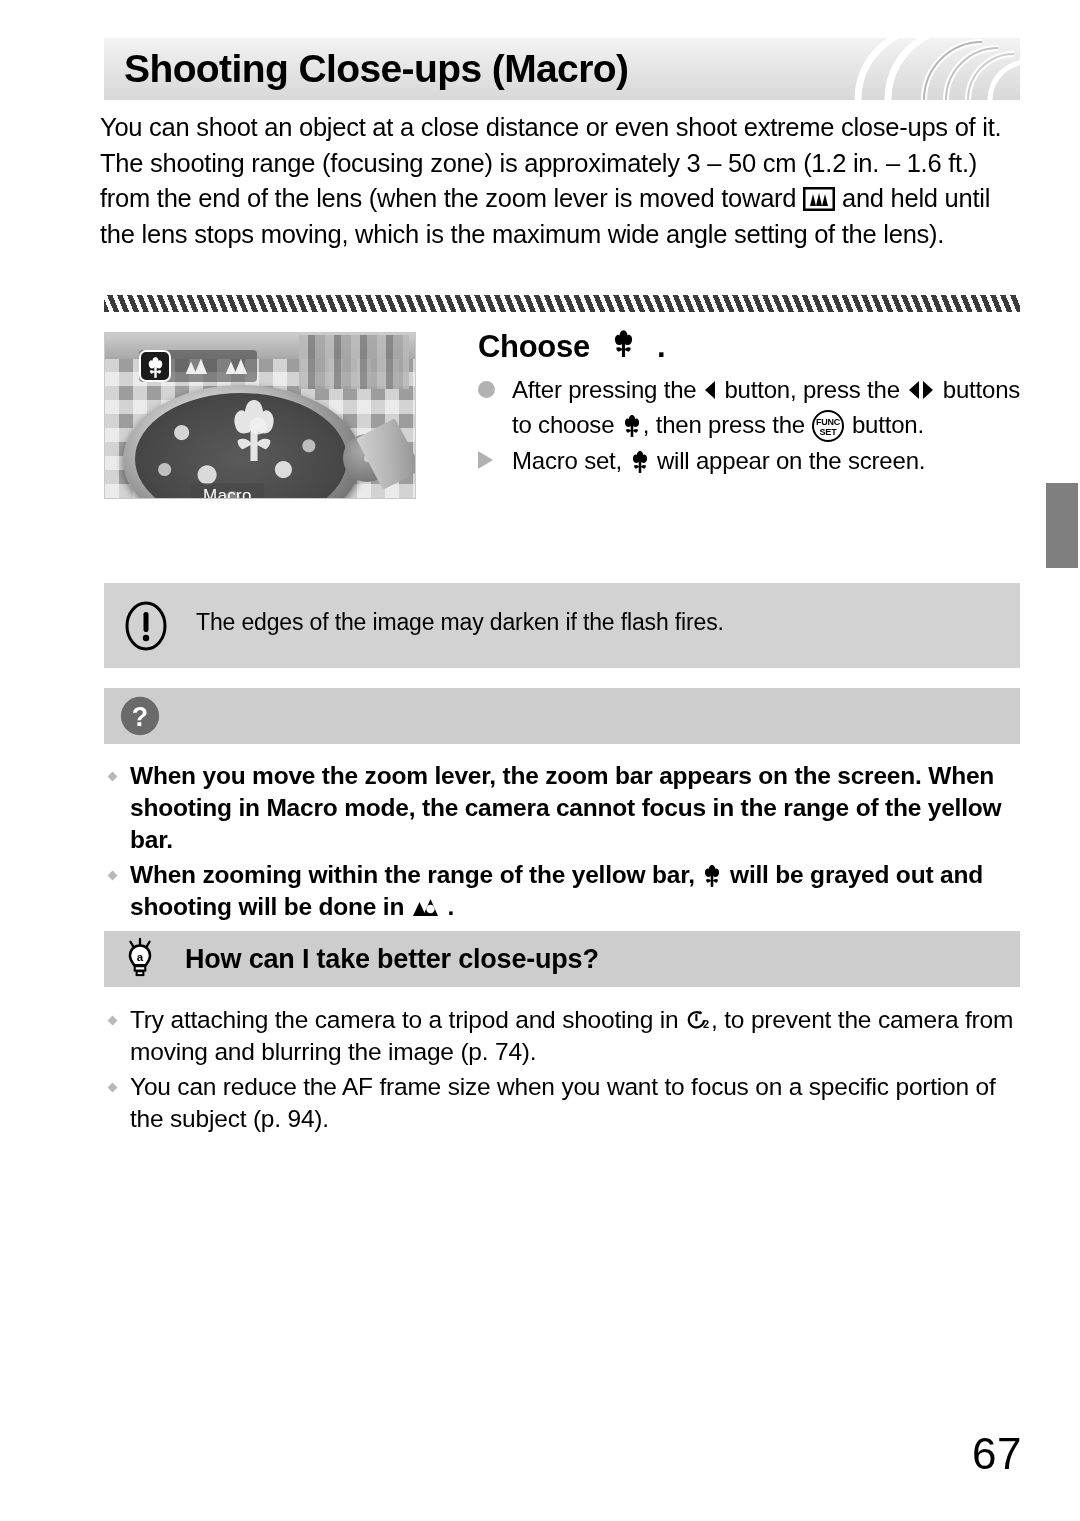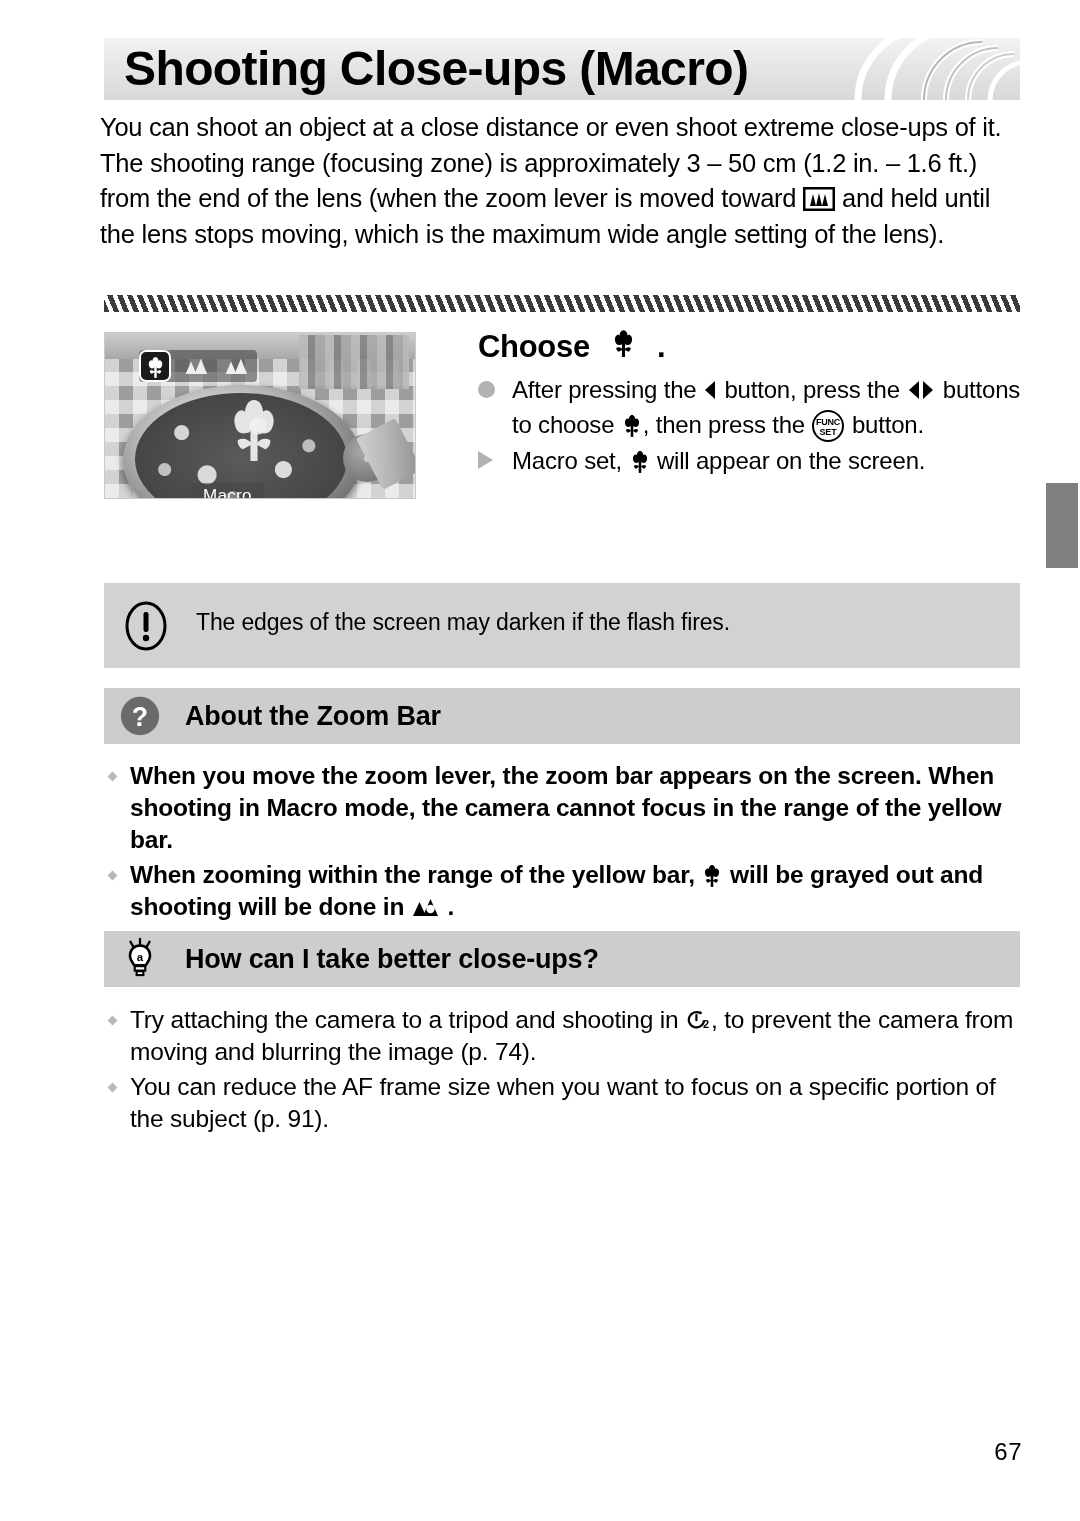--- a/index.html
+++ b/index.html
@@ -34,21 +34,21 @@
     right: 0;
     top: 0;
     width: 170px;
     height: 62px;
     overflow: hidden;
   }
   .header-title {
     position: absolute;
     left: 124px;
     top: 44px;
-    font-size: 48px;
+    font-size: 39px;
     font-weight: bold;
     letter-spacing: -0.6px;
     line-height: 50px;
     white-space: nowrap;
   }
 
   
   .intro {
     position: absolute;
     left: 100px;
@@ -309,22 +309,22 @@
     position: absolute;
     left: 1046px;
     top: 483px;
     width: 32px;
     height: 85px;
     background: #7f7f7f;
   }
   .page-no {
     position: absolute;
     right: 58px;
-    bottom: 55px;
-    font-size: 24px;
+    bottom: 42px;
+    font-size: 44px;
     letter-spacing: 0.5px;
   }
 
   
   .ig { display: inline-block; vertical-align: -3px; }
   .ig-macro   { width: 22px; height: 24px; vertical-align: -4px; }
   .ig-macro-b { width: 27px; height: 29px; vertical-align: -5px; }
   .ig-wide    { width: 32px; height: 24px; vertical-align: -4px; }
   .ig-land    { width: 30px; height: 24px; vertical-align: -4px; }
   .ig-arrowL  { width: 15px; height: 22px; vertical-align: -3px; }
@@ -465,31 +465,30 @@
   </div>
 
   <div class="note-box">
     <div class="note-icon">
       <svg viewBox="0 0 44 50" width="44" height="50">
         <ellipse cx="22" cy="25" rx="19" ry="23" fill="#d2d2d2" stroke="#000000" stroke-width="3"></ellipse>
         <rect x="19.5" y="11" width="5" height="20" rx="2.2" fill="#000000"></rect>
         <circle cx="22" cy="37" r="3.2" fill="#000000"></circle>
       </svg>
     </div>
-    <div class="note-text">The edges of the screen may darken if the flash fires.</div>
+    <div class="note-text">The edges of the image may darken if the flash fires.</div>
   </div>
 
   <div class="sec-head" id="sec-zoom">
     <div class="sec-head-icon">
       <svg viewBox="0 0 46 46" width="44" height="44">
         <circle cx="23" cy="23" r="20" fill="#6a6a6a"></circle>
         <text x="23" y="33" font-family="Liberation Sans, sans-serif" font-size="28" font-weight="bold" text-anchor="middle" fill="#ffffff">?</text>
       </svg>
     </div>
-    <div class="sec-head-title">About the Zoom Bar</div>
   </div>
 
   <div class="blist" id="list-zoom">
     <div class="blist-item">
       <span>When you move the zoom lever, the zoom bar appears on the screen. When shooting in Macro mode, the camera cannot focus in the range of the yellow bar.</span>
     </div>
     <div class="blist-item">
       <span>When zooming within the range of the yellow bar, </span><span class="ig ig-macro"><svg viewBox="0 0 24 26" width="22" height="24">
           <rect x="10.6" y="11" width="2.8" height="15" fill="#000000"></rect>
           <path d="M12 2 C9.6 2 8.3 4.6 8.3 8.4 C8.3 10.6 9 12.2 12 13 C15 12.2 15.7 10.6 15.7 8.4 C15.7 4.6 14.4 2 12 2 Z" fill="#000000"></path>
@@ -525,21 +524,21 @@
   <div class="blist" id="list-tips">
     <div class="blist-item">
       <span>Try attaching the camera to a tripod and shooting in </span><span class="ig ig-timer"><svg viewBox="0 0 26 24" width="26" height="24">
           <path d="M15.5 5.4 A 7.6 7.6 0 1 0 19 12.2" fill="none" stroke="#000000" stroke-width="2.2"></path>
           <line x1="11.4" y1="12.2" x2="11.4" y2="7" stroke="#000000" stroke-width="2.2" stroke-linecap="round"></line>
           <path d="M14.6 2.6 L17.4 5 L15.2 6.6 Z" fill="#000000"></path>
           <text x="21" y="20" font-family="Liberation Sans, sans-serif" font-size="11" font-weight="bold" text-anchor="middle" fill="#000000">2</text>
         </svg></span><span>, to prevent the camera from moving and blurring the image </span><span class="pref">(p. 74)</span><span>.</span>
     </div>
     <div class="blist-item">
-      <span>You can reduce the AF frame size when you want to focus on a specific portion of the subject </span><span class="pref">(p. 91)</span><span>.</span>
+      <span>You can reduce the AF frame size when you want to focus on a specific portion of the subject </span><span class="pref">(p. 94)</span><span>.</span>
     </div>
   </div>
 
   <div class="side-tab"></div>
 
   <div class="page-no">67</div>
 
 </div>
 
 </body></html>

